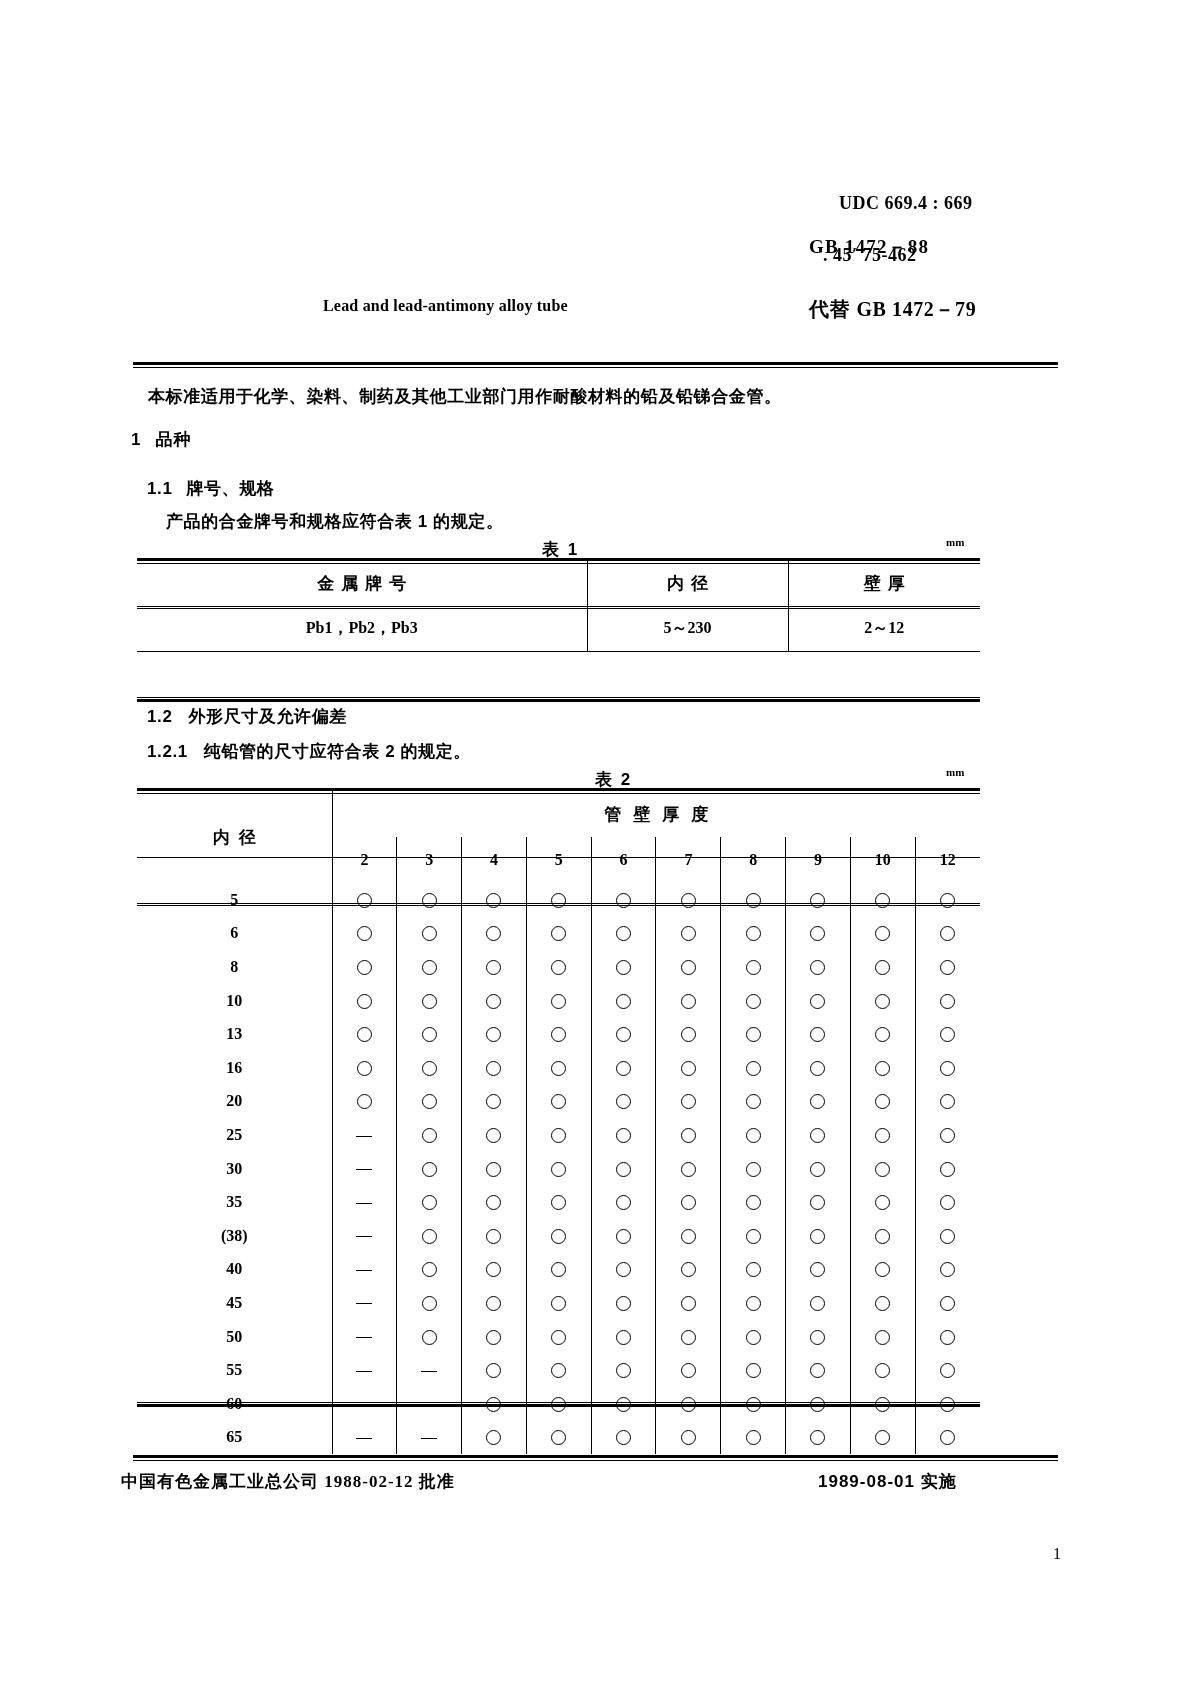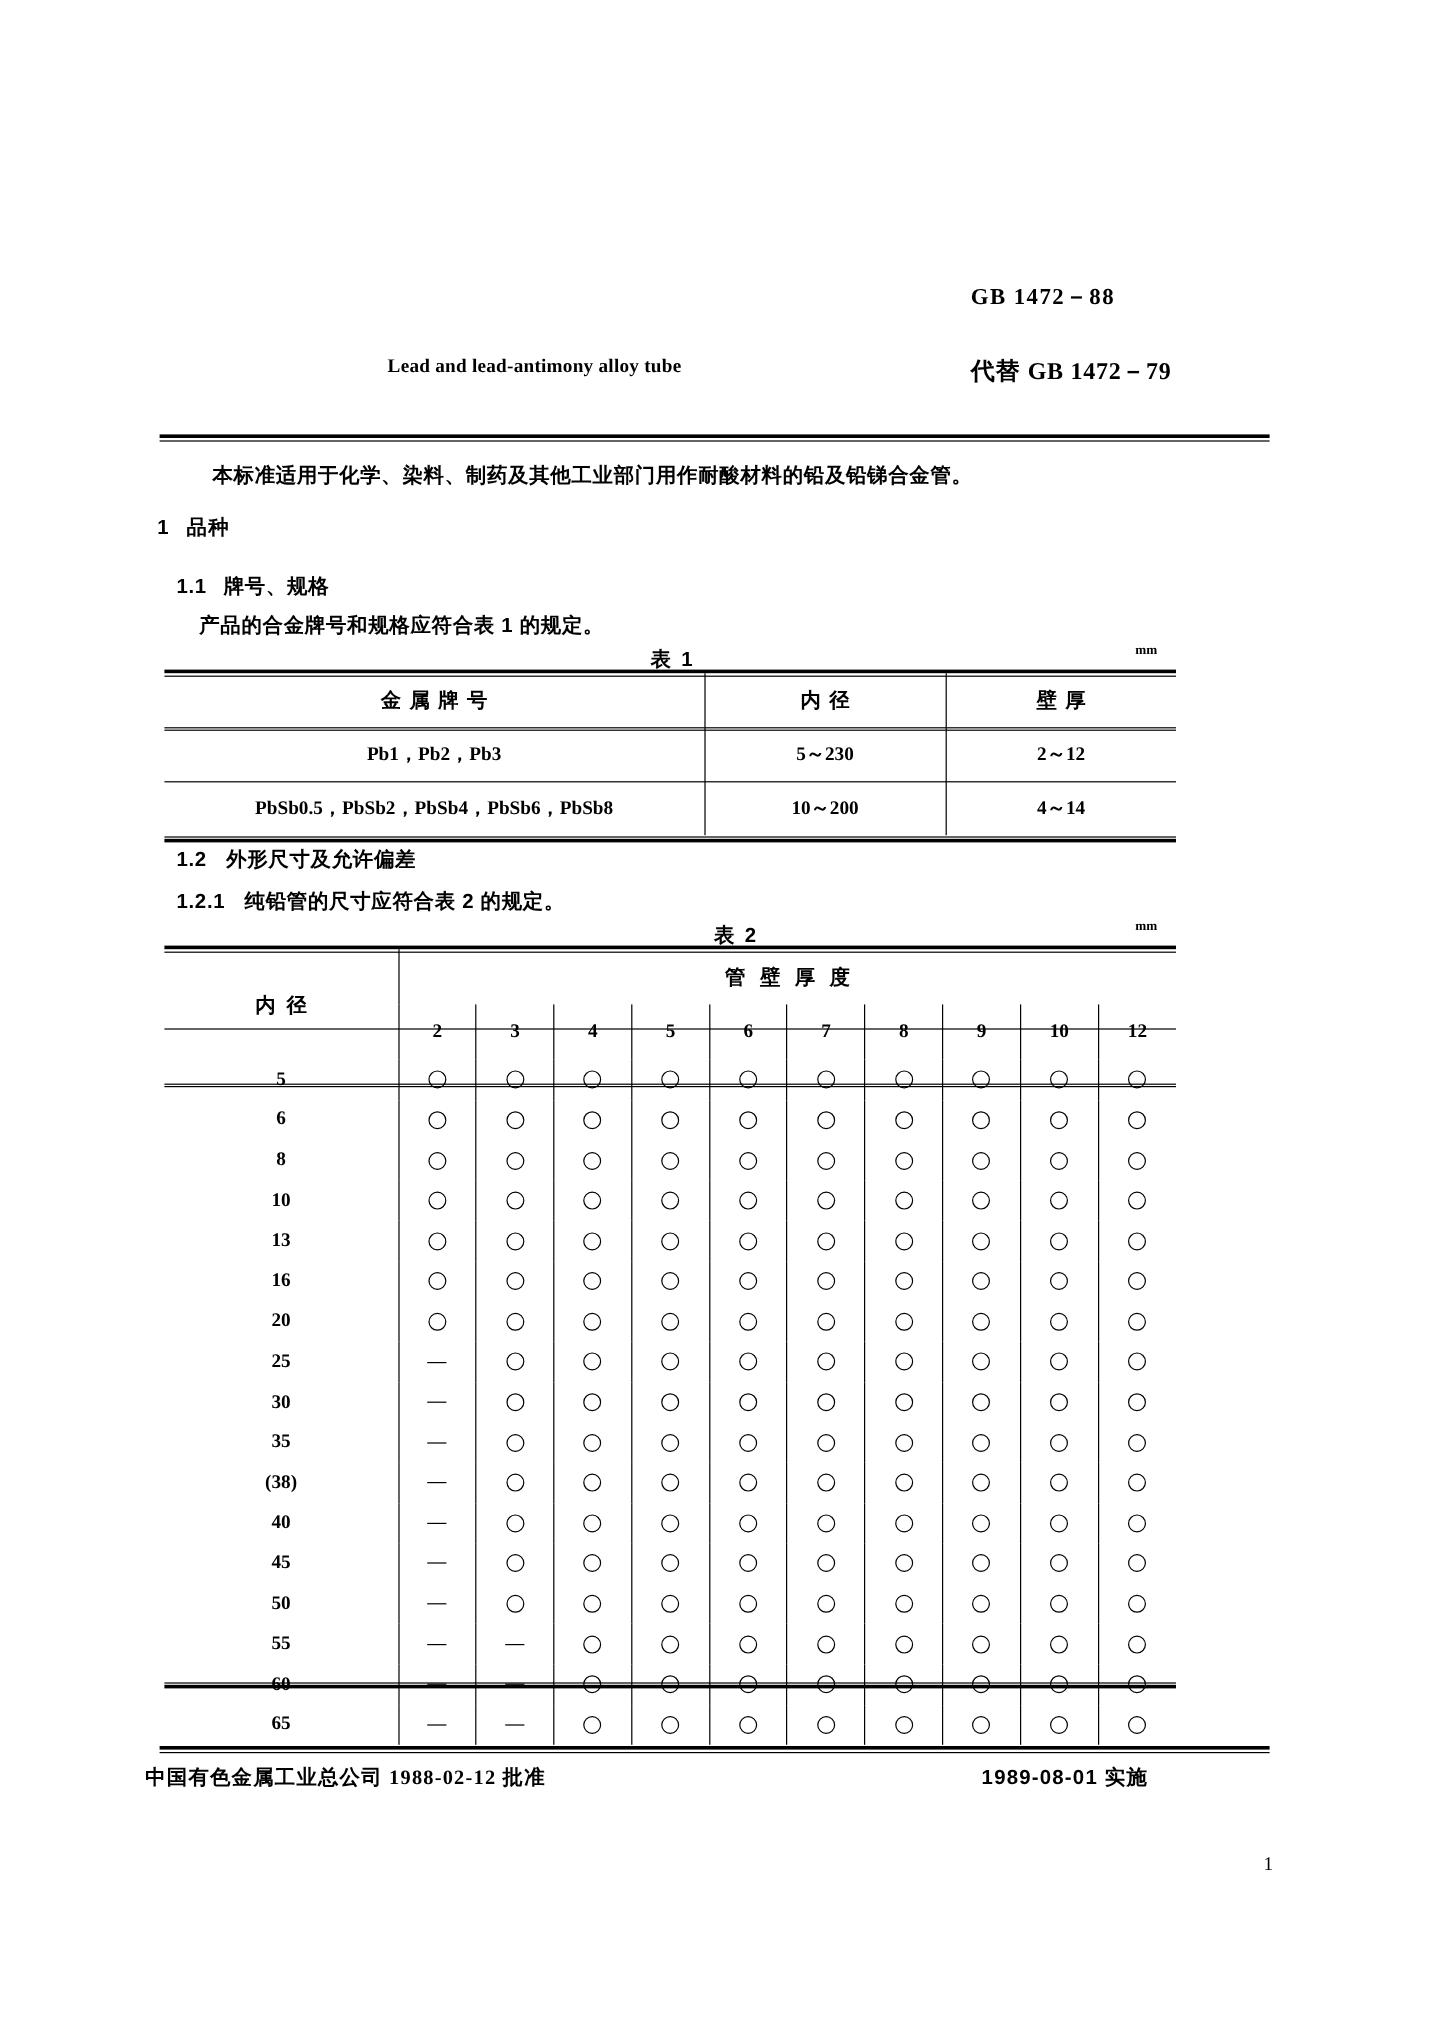--- a/index.html
+++ b/index.html
@@ -114,21 +114,21 @@
 
   
   .bodytext {
     position: absolute;
     font-family: "Liberation Sans", "DejaVu Sans", sans-serif;
     font-size: 17px;
     font-weight: bold;
     letter-spacing: 0.6px;
     white-space: nowrap;
   }
-  .intro   { left: 177px; top: 385px; }
+  .intro   { left: 148px; top: 385px; }
   .sec1    { left: 131px; top: 428px; letter-spacing: 1px;}
   .sec1 .num { margin-right: 14px; }
   .sec11   { left: 147px; top: 477px; }
   .sec11 .num { margin-right: 14px; }
   .sec11b  { left: 166px; top: 510px; }
   .sec12   { left: 147px; top: 705px; }
   .sec12 .num { margin-right: 16px; }
   .sec121  { left: 147px; top: 740px; }
   .sec121 .num { margin-right: 16px; }
 
@@ -352,20 +352,24 @@
   }
 </style>
 </head>
 <body>
 
 <div class="page">
 
   <div class="masthead">
     <div class="eng-title">Lead and lead-antimony alloy tube</div>
 
+    <div class="udc">
+      <span>UDC 669.4 : 669</span>
+      <span class="l2">. 45′ 75-462</span>
+    </div>
 
     <div class="stdno">GB 1472－88</div>
 
     <div class="replaces">
       <span>代替</span>
       <span class="en">GB 1472－79</span>
     </div>
   </div>
 
   <div class="hrule-top"></div>
@@ -400,25 +404,20 @@
         <th>金属牌号</th>
         <th>内径</th>
         <th>壁厚</th>
       </tr>
     </thead>
     <tbody>
       <tr class="datarow">
         <td>Pb1，Pb2，Pb3</td>
         <td>5～230</td>
         <td>2～12</td>
-      </tr>
-      <tr class="datarow">
-        <td>PbSb0.5，PbSb2，PbSb4，PbSb6，PbSb8</td>
-        <td>10～200</td>
-        <td>4～14</td>
       </tr>
     </tbody>
   </table>
 
   <div class="bodytext sec12">
     <span class="num">1.2</span><span>外形尺寸及允许偏差</span>
   </div>
   <div class="bodytext sec121">
     <span class="num">1.2.1</span><span>纯铅管的尺寸应符合表 2 的规定。</span>
   </div>

